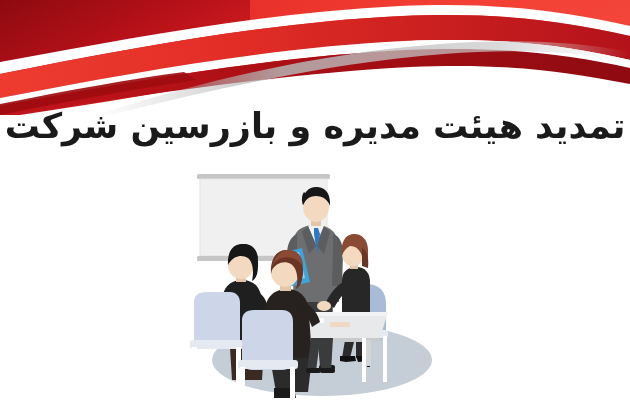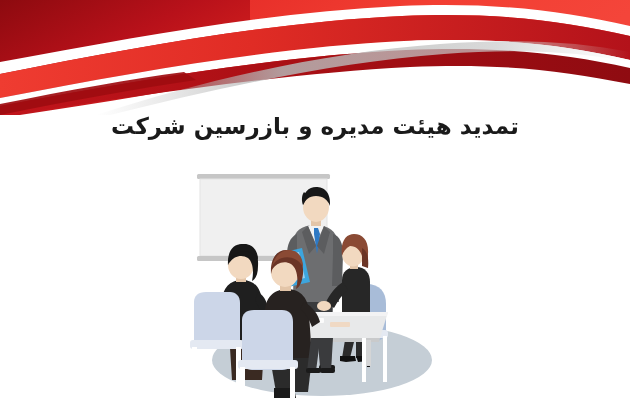--- a/index.html
+++ b/index.html
@@ -31,21 +31,21 @@
     height: 115px;
   }
   .page-title {
     position: absolute;
     left: 0;
     top: 104px;
     width: 630px;
     text-align: center;
     direction: rtl;
     font-family: "DejaVu Sans", "Liberation Sans", sans-serif;
-    font-size: 23px;
+    font-size: 35px;
     font-weight: bold;
     color: #1a1a1a;
     letter-spacing: 0px;
     line-height: 44px;
     white-space: nowrap;
   }
   .illustration {
     position: absolute;
     left: 170px;
     top: 162px;

